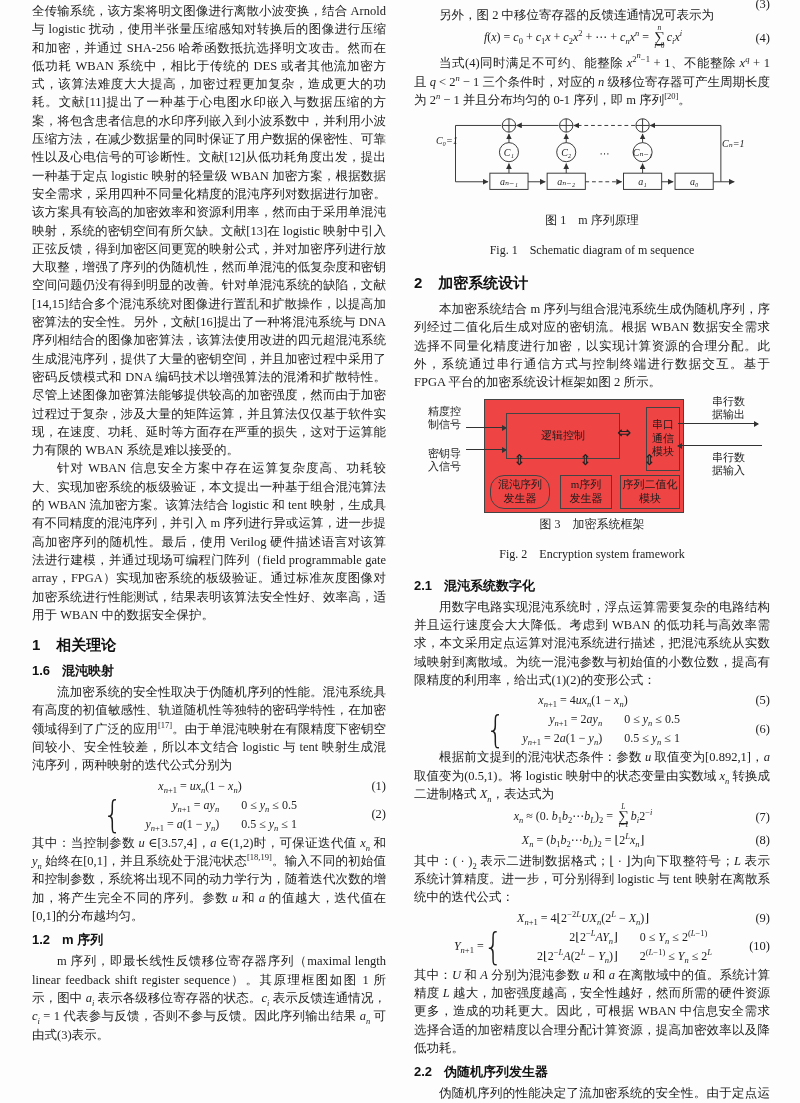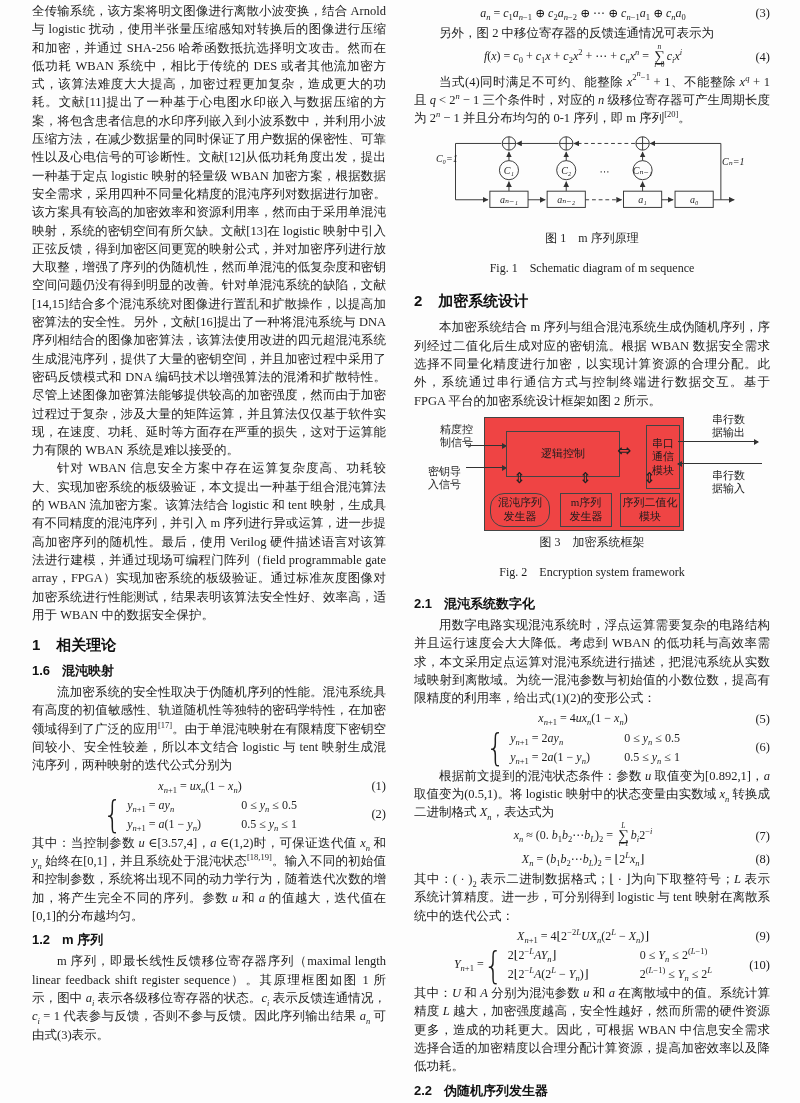--- a/index.html
+++ b/index.html
@@ -28,21 +28,21 @@
   }
   h3.subsec .num{margin-right:12px;}
   
   .eq{position:relative; display:flex; align-items:center; justify-content:center; margin:2px 18px 2px 0;}
   .eq .eq-num{position:absolute; right:-18px; top:50%; transform:translateY(-50%); font-style:normal;}
   .eq-body{text-align:center; font-size:12px;}
   .cases{display:inline-flex; align-items:center;}
   .brace{font-family:"DejaVu Sans",sans-serif; font-size:30px; font-weight:200; line-height:1;
          transform:scaleY(1.25); margin-right:5px;}
   .crows{display:inline-flex; flex-direction:column; gap:3px; text-align:left;}
-  .crow{display:flex; white-space:nowrap; line-height:16px;}
+  .crow{display:flex; white-space:nowrap; line-height:16px;text-align:right;}
   .clhs{min-width:92px; margin-right:22px;}
   .sum{display:inline-flex; flex-direction:column; align-items:center; vertical-align:middle;
        line-height:0.8; margin:0 2px; position:relative; top:-1px;}
   .sum .sig{font-size:15px; font-style:normal;}
   .sum .lim{font-size:7.5px; font-style:normal;}
   
   .figure{margin:5px 0 2px 0;}
   .fig-canvas{position:relative; margin:0 auto;}
   .cap{ text-align:center; line-height:15px; margin:15px 0;}
   .cap-zh{font-size:12px;}
@@ -106,21 +106,20 @@
 
     <h3 class="subsec">
       <span class="num">1.2</span><span>m 序列</span>
     </h3>
     <p class="indent">m 序列，即最长线性反馈移位寄存器序列（maximal length linear feedback shift register sequence）。其原理框图如图 1 所示，图中 <i>a</i><sub><i>i</i></sub> 表示各级移位寄存器的状态。<i>c</i><sub><i>i</i></sub> 表示反馈连通情况，<i>c</i><sub><i>i</i></sub> = 1 代表参与反馈，否则不参与反馈。因此序列输出结果 <i>a</i><sub><i>n</i></sub> 可由式(3)表示。</p>
   </div>
 
   <div class="col col-right">
 
     <div class="eq">
-      <span class="eq-body"><i>a</i><sub><i>n</i></sub> = <i>c</i><sub>1</sub><i>a</i><sub><i>n</i>−1</sub> ⊕ <i>c</i><sub>2</sub><i>a</i><sub><i>n</i>−2</sub> ⊕ ⋯ ⊕ <i>c</i><sub><i>n</i>−1</sub><i>a</i><sub>1</sub> ⊕ <i>c</i><sub><i>n</i></sub><i>a</i><sub>0</sub></span>
       <span class="eq-num">(3)</span>
     </div>
 
     <p class="indent">另外，图 2 中移位寄存器的反馈连通情况可表示为</p>
 
     <div class="eq">
       <span class="eq-body"><i>f</i>(<i>x</i>) = <i>c</i><sub>0</sub> + <i>c</i><sub>1</sub><i>x</i> + <i>c</i><sub>2</sub><i>x</i><sup>2</sup> + ⋯ + <i>c</i><sub><i>n</i></sub><i>x</i><sup><i>n</i></sup> = <span class="sum">
             <span class="lim"><i>n</i></span>
             <span class="sig">∑</span>
             <span class="lim"><i>i</i>=0</span>
@@ -196,21 +195,21 @@
     <h2 class="sec">
       <span class="num">2</span><span>加密系统设计</span>
     </h2>
     <p class="indent">本加密系统结合 m 序列与组合混沌系统生成伪随机序列，序列经过二值化后生成对应的密钥流。根据 WBAN 数据安全需求选择不同量化精度进行加密，以实现计算资源的合理分配。此外，系统通过串行通信方式与控制终端进行数据交互。基于 FPGA 平台的加密系统设计框架如图 2 所示。</p>
 
     <div class="figure">
       <div class="fig-canvas f2">
 
         <div class="box" style="left:70px;top:2px;width:198px;height:112px;"></div>
 
-        <div class="lbl" style="left:26px;top:8px;">精度控
+        <div class="lbl" style="left:14px;top:8px;">精度控
 制信号</div>
         <div class="lbl" style="left:14px;top:50px;">密钥导
 入信号</div>
         <div class="harrow r" style="left:52px;top:30px;width:40px;"></div>
         <div class="harrow r" style="left:52px;top:52px;width:40px;"></div>
 
         <div class="box" style="left:92px;top:16px;width:112px;height:44px;"><span>逻辑控制</span></div>
 
         <div class="box" style="left:232px;top:10px;width:32px;height:62px;"><span>串口
 通信

